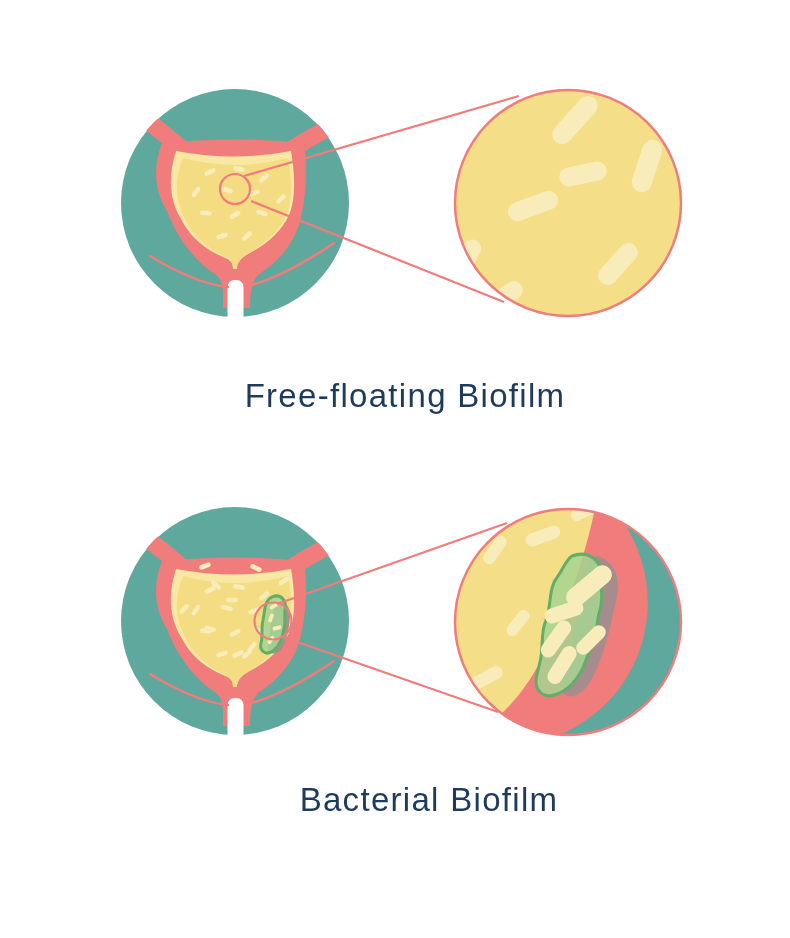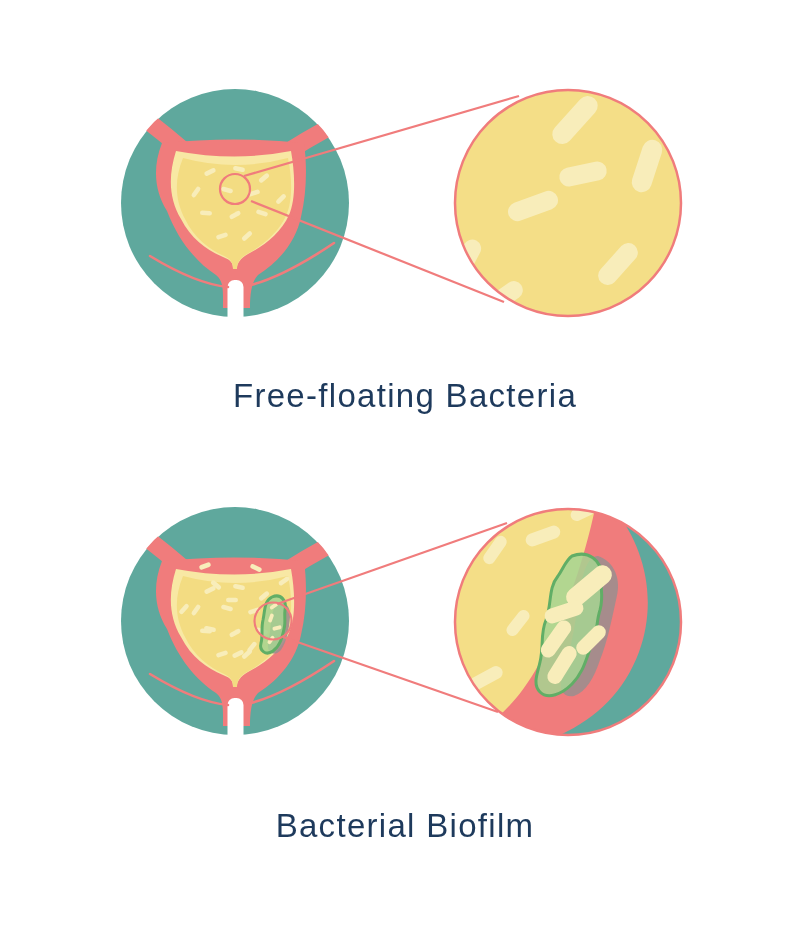--- a/index.html
+++ b/index.html
@@ -28,21 +28,21 @@
   .w-ureter{stroke:var(--pink);stroke-width:17;fill:none;stroke-linecap:round;}
   .w-thin{stroke-width:2.2;}
   .w-line{stroke-width:2.6;stroke-linecap:round;}
   .w-edge{stroke-width:2.5;}
   .caption{
     position:absolute;left:405px;transform:translateX(-50%);
     color:var(--navy);font-size:33px;font-weight:300;letter-spacing:1.3px;
     white-space:nowrap;
   }
   .caption.one{top:377px;}
-  .caption.two{top:807px;}
+  .caption.two{top:781px;margin-left:24px;}
 </style>
 </head>
 <body>
 
 <div class="canvas">
 
 <svg width="790" height="938" viewBox="0 0 790 938">
   <defs>
     <clipPath id="clipBladder">
           <circle cx="235" cy="203" r="114.5"></circle>
@@ -183,16 +183,16 @@
           <rect x="-21" y="-7.5" width="42" height="15" rx="7.5" class="fill-cream" transform="translate(556,639) rotate(-55)"></rect>
           <rect x="-18" y="-7" width="36" height="14" rx="7" class="fill-cream" transform="translate(591,640) rotate(-45)"></rect>
           <rect x="-21" y="-7.5" width="42" height="15" rx="7.5" class="fill-cream" transform="translate(562,665) rotate(-58)"></rect>
         </g>
       </g>
       <circle cx="568" cy="622" r="113" class="stroke-pink w-edge"></circle>
     </g>
   </g>
 </svg>
 
-<div class="caption one">Free-floating Bacteria</div>
+<div class="caption one">Free-floating Biofilm</div>
 <div class="caption two">Bacterial Biofilm</div>
 
 </div>
 
 </body></html>

